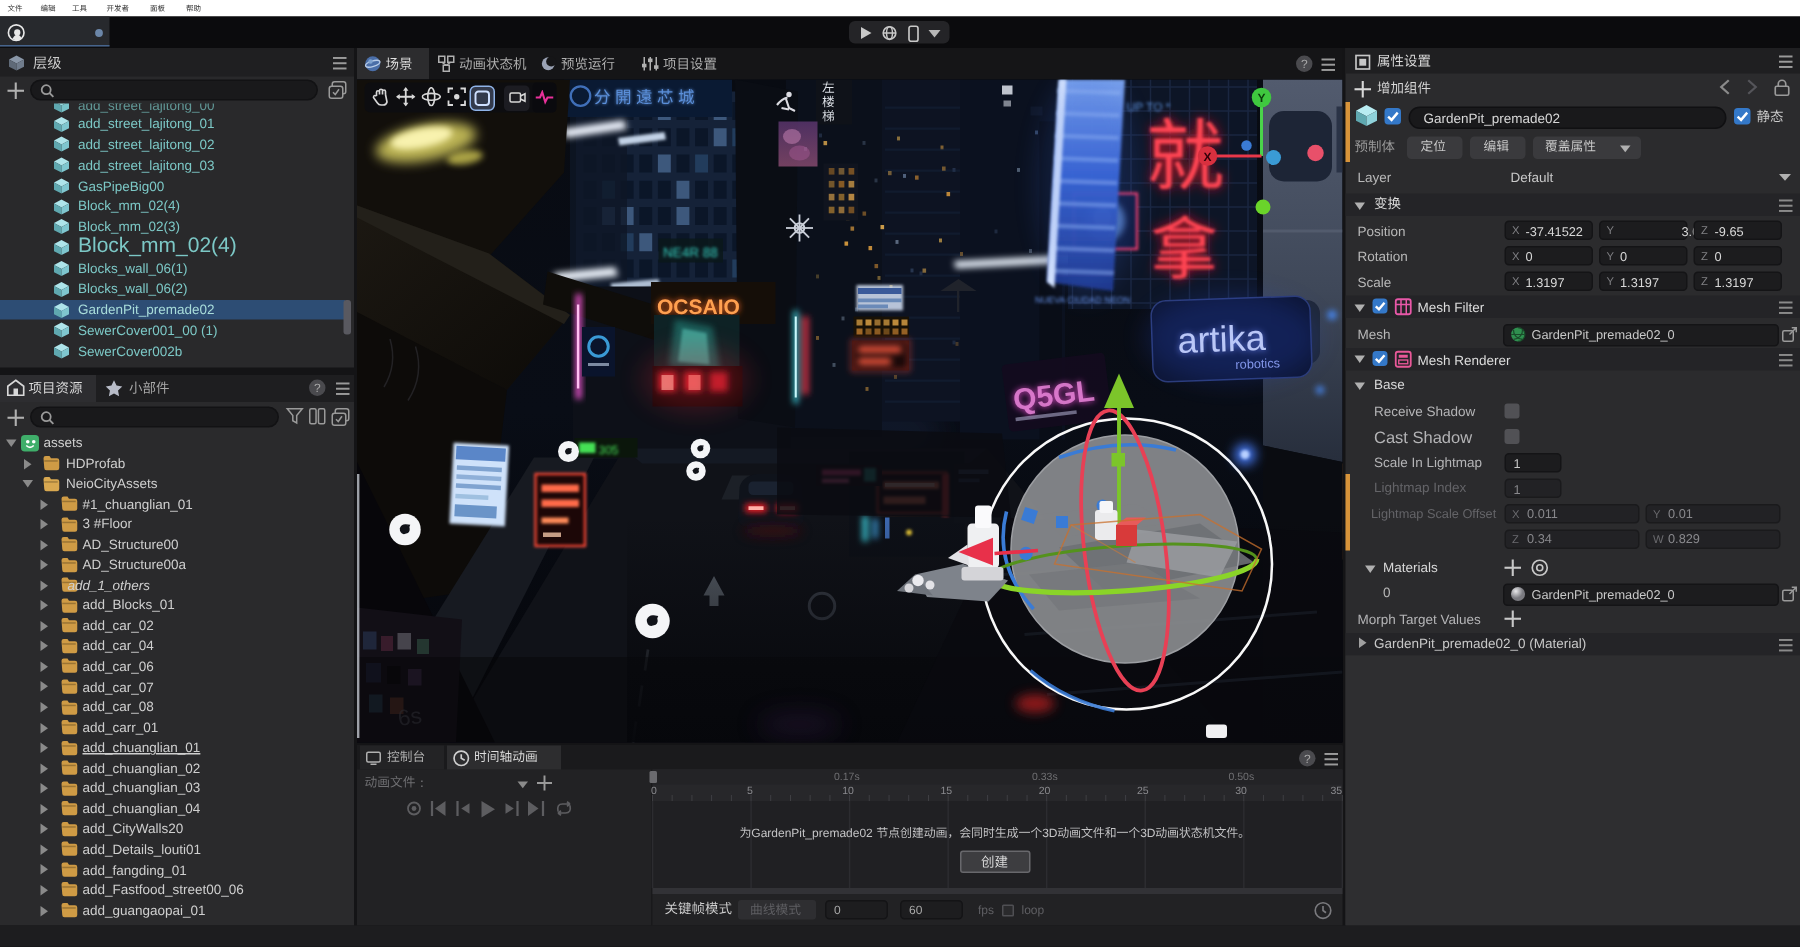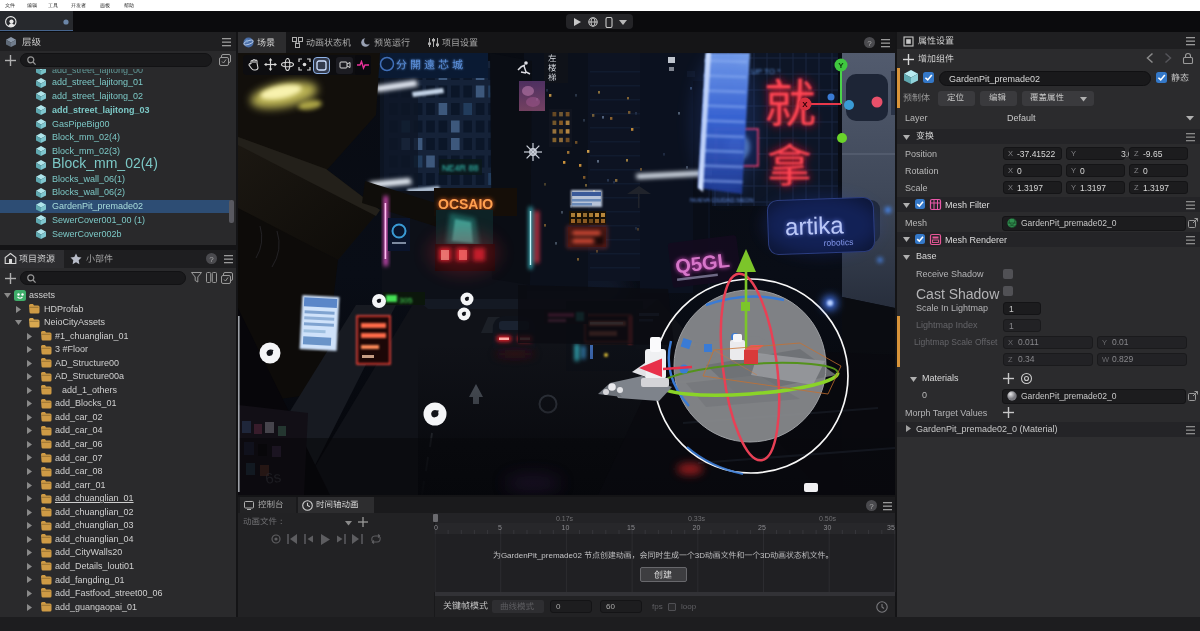--- a/index.html
+++ b/index.html
@@ -223,21 +223,21 @@
     <polygon points="5.0,0 10,2.7 5.0,5.4 0,2.7" fill="#aee4ea"></polygon>
     <polygon points="0,2.7 5.0,5.4 5.0,10, 0,7.5" fill="#5fa8b0"></polygon>
     <polygon points="5.0,5.4 10,2.7 10,7.5 5.0,10" fill="#7fc6cf"></polygon>
   </svg>
 <div style="position:absolute;left:52px;top:90.96999999999998px;font-size:9px;color:#7cc8c6;white-space:nowrap;">add_street_lajitong_02</div>
 <svg width="10" height="10" style="position:absolute;left:36px;top:105.13999999999999px;overflow:visible;">
     <polygon points="5.0,0 10,2.7 5.0,5.4 0,2.7" fill="#aee4ea"></polygon>
     <polygon points="0,2.7 5.0,5.4 5.0,10, 0,7.5" fill="#5fa8b0"></polygon>
     <polygon points="5.0,5.4 10,2.7 10,7.5 5.0,10" fill="#7fc6cf"></polygon>
   </svg>
-<div style="position:absolute;left:52px;top:104.73999999999998px;font-size:9px;color:#7cc8c6;white-space:nowrap;font-weight:bold;">add_street_lajitong_03</div>
+<div style="position:absolute;left:52px;top:104.73999999999998px;font-size:9px;color:#7cc8c6;white-space:nowrap;">add_street_lajitong_03</div>
 <svg width="10" height="10" style="position:absolute;left:36px;top:118.91px;overflow:visible;">
     <polygon points="5.0,0 10,2.7 5.0,5.4 0,2.7" fill="#aee4ea"></polygon>
     <polygon points="0,2.7 5.0,5.4 5.0,10, 0,7.5" fill="#5fa8b0"></polygon>
     <polygon points="5.0,5.4 10,2.7 10,7.5 5.0,10" fill="#7fc6cf"></polygon>
   </svg>
 <div style="position:absolute;left:52px;top:118.50999999999999px;font-size:9px;color:#7cc8c6;white-space:nowrap;">GasPipeBig00</div>
 <svg width="10" height="10" style="position:absolute;left:36px;top:132.68px;overflow:visible;">
     <polygon points="5.0,0 10,2.7 5.0,5.4 0,2.7" fill="#aee4ea"></polygon>
     <polygon points="0,2.7 5.0,5.4 5.0,10, 0,7.5" fill="#5fa8b0"></polygon>
     <polygon points="5.0,5.4 10,2.7 10,7.5 5.0,10" fill="#7fc6cf"></polygon>
@@ -404,21 +404,21 @@
     <rect x="0.5" y="2.8" width="9" height="1" fill="rgba(0,0,0,.25)"></rect>
   </svg>
 <div style="position:absolute;left:55px;top:371.25px;font-size:9px;color:#cfcfcf;white-space:nowrap;">AD_Structure00a</div>
 <svg width="7" height="7" style="position:absolute;left:26px;top:386.7px;overflow:visible;">
     <polygon points="1,0 6,3.5 1,7" fill="#8a8a8a"></polygon>
   </svg>
 <svg width="11" height="9" style="position:absolute;left:41px;top:385.2px;overflow:visible;">
     <path d="M0,1.5 q0,-1.5 1.5,-1.5 h2.5 l1,1.5 h4 q1.5,0 1.5,1.5 v5 q0,1.5 -1.5,1.5 h-7 q-1.5,0 -1.5,-1.5 z" fill="#cf9b45"></path>
     <rect x="0.5" y="2.8" width="9" height="1" fill="rgba(0,0,0,.25)"></rect>
   </svg>
-<div style="position:absolute;left:62px;top:384.8px;font-size:9px;color:#cfcfcf;white-space:nowrap;">add_1_others</div>
+<div style="position:absolute;left:45px;top:384.8px;font-size:9px;color:#cfcfcf;white-space:nowrap;font-style:italic;">add_1_others</div>
 <svg width="7" height="7" style="position:absolute;left:26px;top:400.25px;overflow:visible;">
     <polygon points="1,0 6,3.5 1,7" fill="#8a8a8a"></polygon>
   </svg>
 <svg width="11" height="9" style="position:absolute;left:41px;top:398.75px;overflow:visible;">
     <path d="M0,1.5 q0,-1.5 1.5,-1.5 h2.5 l1,1.5 h4 q1.5,0 1.5,1.5 v5 q0,1.5 -1.5,1.5 h-7 q-1.5,0 -1.5,-1.5 z" fill="#cf9b45"></path>
     <rect x="0.5" y="2.8" width="9" height="1" fill="rgba(0,0,0,.25)"></rect>
   </svg>
 <div style="position:absolute;left:55px;top:398.35px;font-size:9px;color:#cfcfcf;white-space:nowrap;">add_Blocks_01</div>
 <svg width="7" height="7" style="position:absolute;left:26px;top:413.8px;overflow:visible;">
     <polygon points="1,0 6,3.5 1,7" fill="#8a8a8a"></polygon>
@@ -1703,21 +1703,21 @@
     <rect width="9" height="1.3" y="0" fill="#8a8a8a"></rect>
     <rect width="9" height="1.3" y="3.5" fill="#8a8a8a"></rect>
     <rect width="9" height="1.3" y="7" fill="#8a8a8a"></rect>
   </svg>
 <svg width="7" height="7" style="position:absolute;left:903px;top:253.5px;overflow:visible;">
     <polygon points="0,1 7,1 3.5,6" fill="#b0b0b0"></polygon>
   </svg>
 <div style="position:absolute;left:916px;top:251px;font-size:9px;color:#d8d8d8;white-space:nowrap;">Base</div>
 <div style="position:absolute;left:916px;top:268.5px;font-size:9px;color:#b4b4b6;white-space:nowrap;">Receive Shadow</div>
 <div style="position:absolute;left:1003px;top:269px;width:10px;height:10px;background:#515155;border-radius:2px"></div>
-<div style="position:absolute;left:916px;top:285.5px;font-size:14px;color:#b4b4b6;white-space:nowrap;">Cast Shadow</div>
+<div style="position:absolute;left:916px;top:285.5px;font-size:11px;color:#b4b4b6;white-space:nowrap;">Cast Shadow</div>
 <div style="position:absolute;left:1003px;top:286px;width:10px;height:10px;background:#515155;border-radius:2px"></div>
 <div style="position:absolute;left:916px;top:302.5px;font-size:9px;color:#b4b4b6;white-space:nowrap;">Scale In Lightmap</div>
 <div style="position:absolute;left:1003px;top:301.5px;width:38px;height:13px;background:#1c1c1e;border:1px solid #141416;border-radius:3px"></div>
 <div style="position:absolute;left:1009px;top:303.5px;font-size:8.5px;color:#c8c8c8;white-space:nowrap;">1</div>
 <div style="position:absolute;left:916px;top:319.5px;font-size:9px;color:#646468;white-space:nowrap;">Lightmap Index</div>
 <div style="position:absolute;left:1003px;top:318.5px;width:38px;height:13px;background:#222225;border:1px solid #1a1a1c;border-radius:3px"></div>
 <div style="position:absolute;left:1009px;top:320.5px;font-size:8.5px;color:#88888c;white-space:nowrap;">1</div>
 <div style="position:absolute;left:914px;top:337px;font-size:8.5px;color:#646468;white-space:nowrap;">Lightmap Scale Offset</div>
 <div style="position:absolute;left:1003px;top:335.5px;width:90px;height:13px;background:#222225;border:1px solid #1a1a1c;border-radius:3px"></div>
 <div style="position:absolute;left:1008px;top:337.5px;font-size:7.5px;color:#6a6a6e;white-space:nowrap;">X</div>

